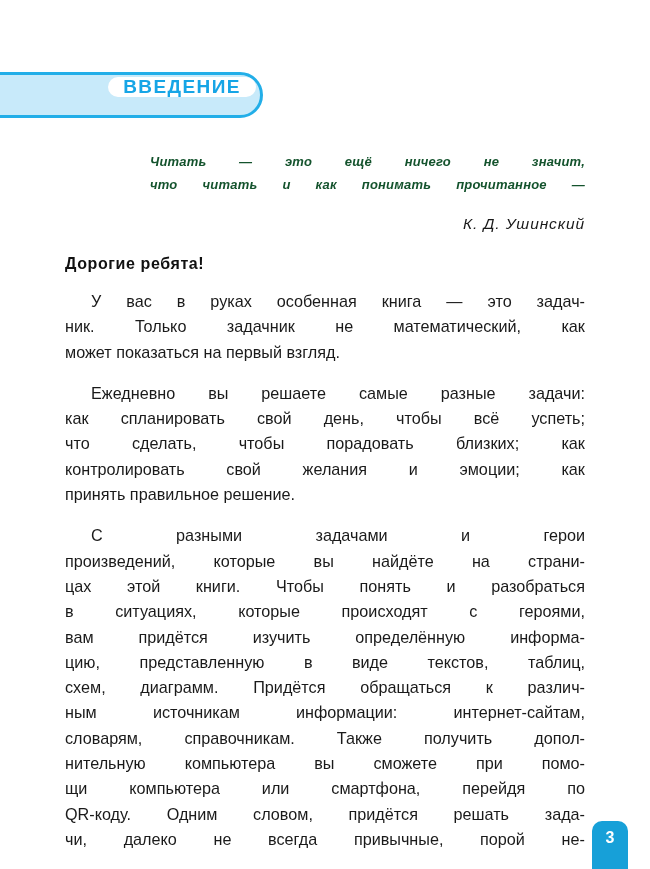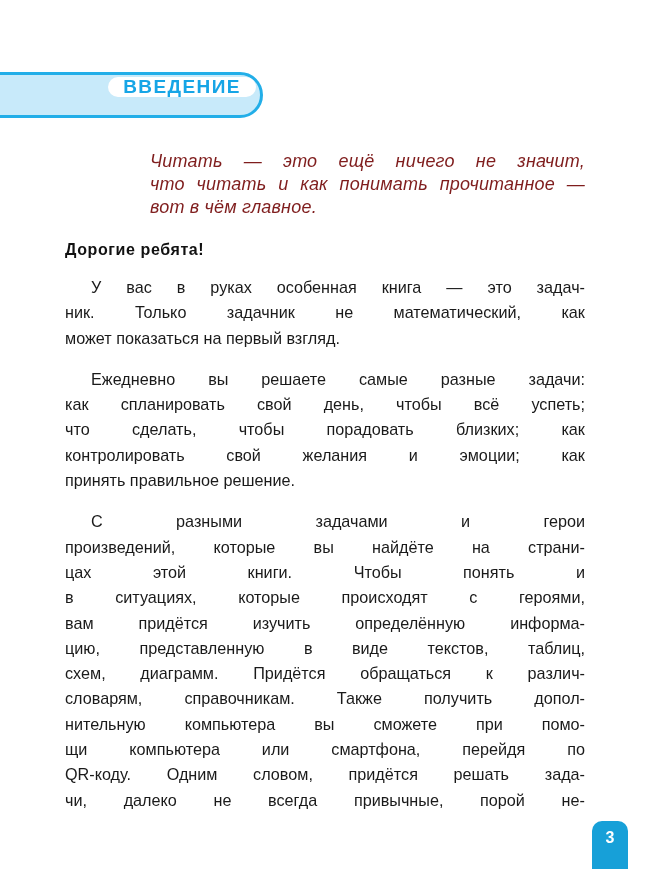--- a/index.html
+++ b/index.html
@@ -55,25 +55,26 @@
   
   .content {
     position: absolute;
     left: 65px;
     top: 150px;
     width: 520px;
   }
 
   .epigraph {
     font-style: italic;
-    font-size: 18px;
+    font-size: 13px;
     line-height: 23px;
     text-align: justify;
-    color: #7f1d1d;
+    color: #14532d;
     letter-spacing: 0.2px;
+    font-weight: bold;
   }
   .epigraph-line {
     display: block;
     padding-left: 85px;
     text-align: justify;
   }
   .epigraph-line.last {
     text-align: left;
   }
 
@@ -163,23 +164,23 @@
       </span>
     <span class="epigraph-line" style="display: flex; justify-content: space-between;">
         <span style="white-space: pre;">что</span>
         <span style="white-space: pre;">читать</span>
         <span style="white-space: pre;">и</span>
         <span style="white-space: pre;">как</span>
         <span style="white-space: pre;">понимать</span>
         <span style="white-space: pre;">прочитанное</span>
         <span style="white-space: pre;">—</span>
       </span>
-    <span class="epigraph-line last">вот в чём главное.</span>
   </div>
 
+  <div class="attribution">К. Д. Ушинский</div>
 
   <div class="greeting">Дорогие ребята!</div>
 
   <div class="para">
     <span class="ln just indent">
         <span class="w">У</span>
         <span class="w">вас</span>
         <span class="w">в</span>
         <span class="w">руках</span>
         <span class="w">особенная</span>
@@ -252,20 +253,21 @@
         <span class="w">на</span>
         <span class="w">страни-</span>
       </span>
     <span class="ln just">
         <span class="w">цах</span>
         <span class="w">этой</span>
         <span class="w">книги.</span>
         <span class="w">Чтобы</span>
         <span class="w">понять</span>
         <span class="w">и</span>
+        <span class="w">разобраться</span>
       </span>
     <span class="ln just">
         <span class="w">в</span>
         <span class="w">ситуациях,</span>
         <span class="w">которые</span>
         <span class="w">происходят</span>
         <span class="w">с</span>
         <span class="w">героями,</span>
       </span>
     <span class="ln just">
@@ -283,20 +285,26 @@
         <span class="w">текстов,</span>
         <span class="w">таблиц,</span>
       </span>
     <span class="ln just">
         <span class="w">схем,</span>
         <span class="w">диаграмм.</span>
         <span class="w">Придётся</span>
         <span class="w">обращаться</span>
         <span class="w">к</span>
         <span class="w">различ-</span>
+      </span>
+    <span class="ln just">
+        <span class="w">ным</span>
+        <span class="w">источникам</span>
+        <span class="w">информации:</span>
+        <span class="w">интернет-сайтам,</span>
       </span>
     <span class="ln just">
         <span class="w">словарям,</span>
         <span class="w">справочникам.</span>
         <span class="w">Также</span>
         <span class="w">получить</span>
         <span class="w">допол-</span>
       </span>
     <span class="ln just">
         <span class="w">нительную</span>

